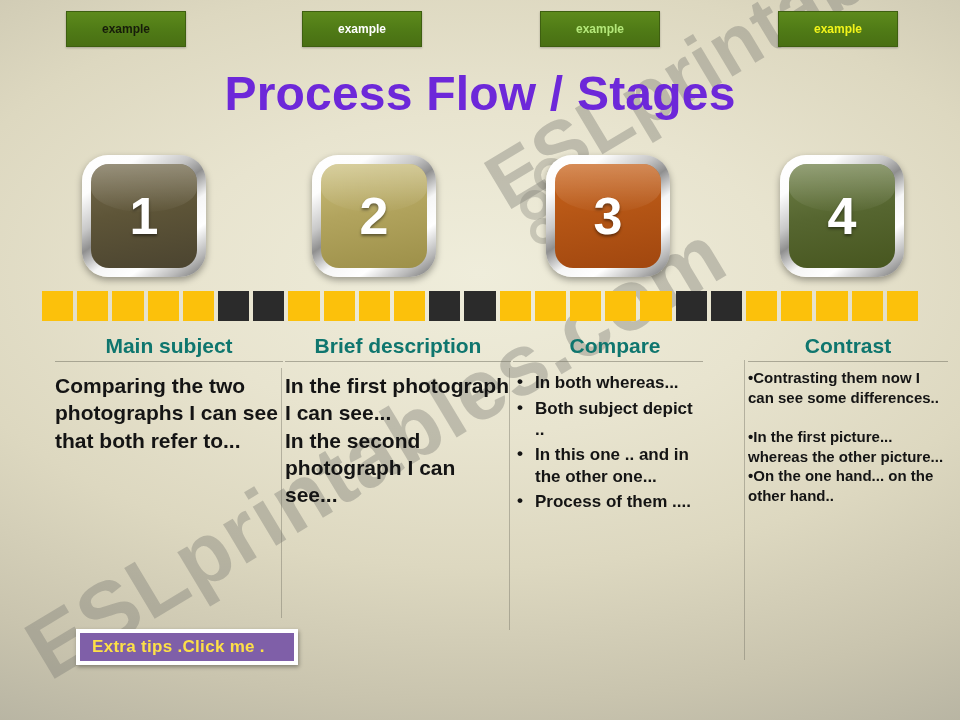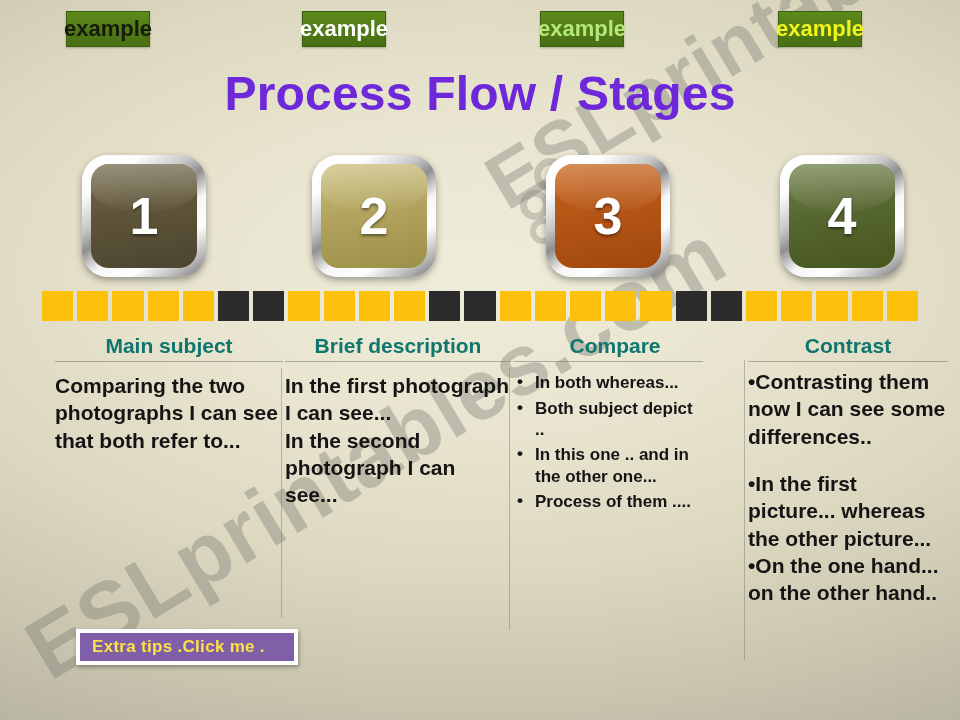--- a/index.html
+++ b/index.html
@@ -57,28 +57,28 @@
 
   
   .examples {
     position: absolute;
     top: 0; left: 0; right: 0; height: 58px;
     z-index: 20;
   }
   .example-btn {
     position: absolute;
     top: 11px;
-    width: 84px;
+    width: 120px;
     height: 36px;
     background: linear-gradient(180deg, #5d8a1c 0%, #4f7a16 55%, #496f13 100%);
     border: 1px solid #3e5f10;
     display: flex;
     align-items: center;
     justify-content: center;
-    font-size: 22px;
+    font-size: 12px;
     font-weight: bold;
     font-family: "Liberation Sans", sans-serif;
     line-height: 1;
     box-shadow: 0 1px 2px rgba(0,0,0,0.25);
   }
   .ex1 { left: 66px;  color: #171c0a; }
   .ex2 { left: 302px; color: #ffffff; }
   .ex3 { left: 540px; color: #b4e87a; }
   .ex4 { left: 778px; color: #f2f41a; }
 
@@ -247,21 +247,21 @@
     content: "\2022";
     position: absolute;
     left: 4px;
     top: -1px;
     font-size: 17px;
   }
 
   
   .c4-body {
     margin-top: 6px;
-    font-size: 21px;
+    font-size: 15px;
     font-weight: bold;
     color: #141414;
     line-height: 1.30;
     font-family: "Liberation Sans", sans-serif;
   }
   .c4-body p { margin: 0 0 0 0; }
   .c4-gap { height: 20px; }
 
   
   .tips-btn {

